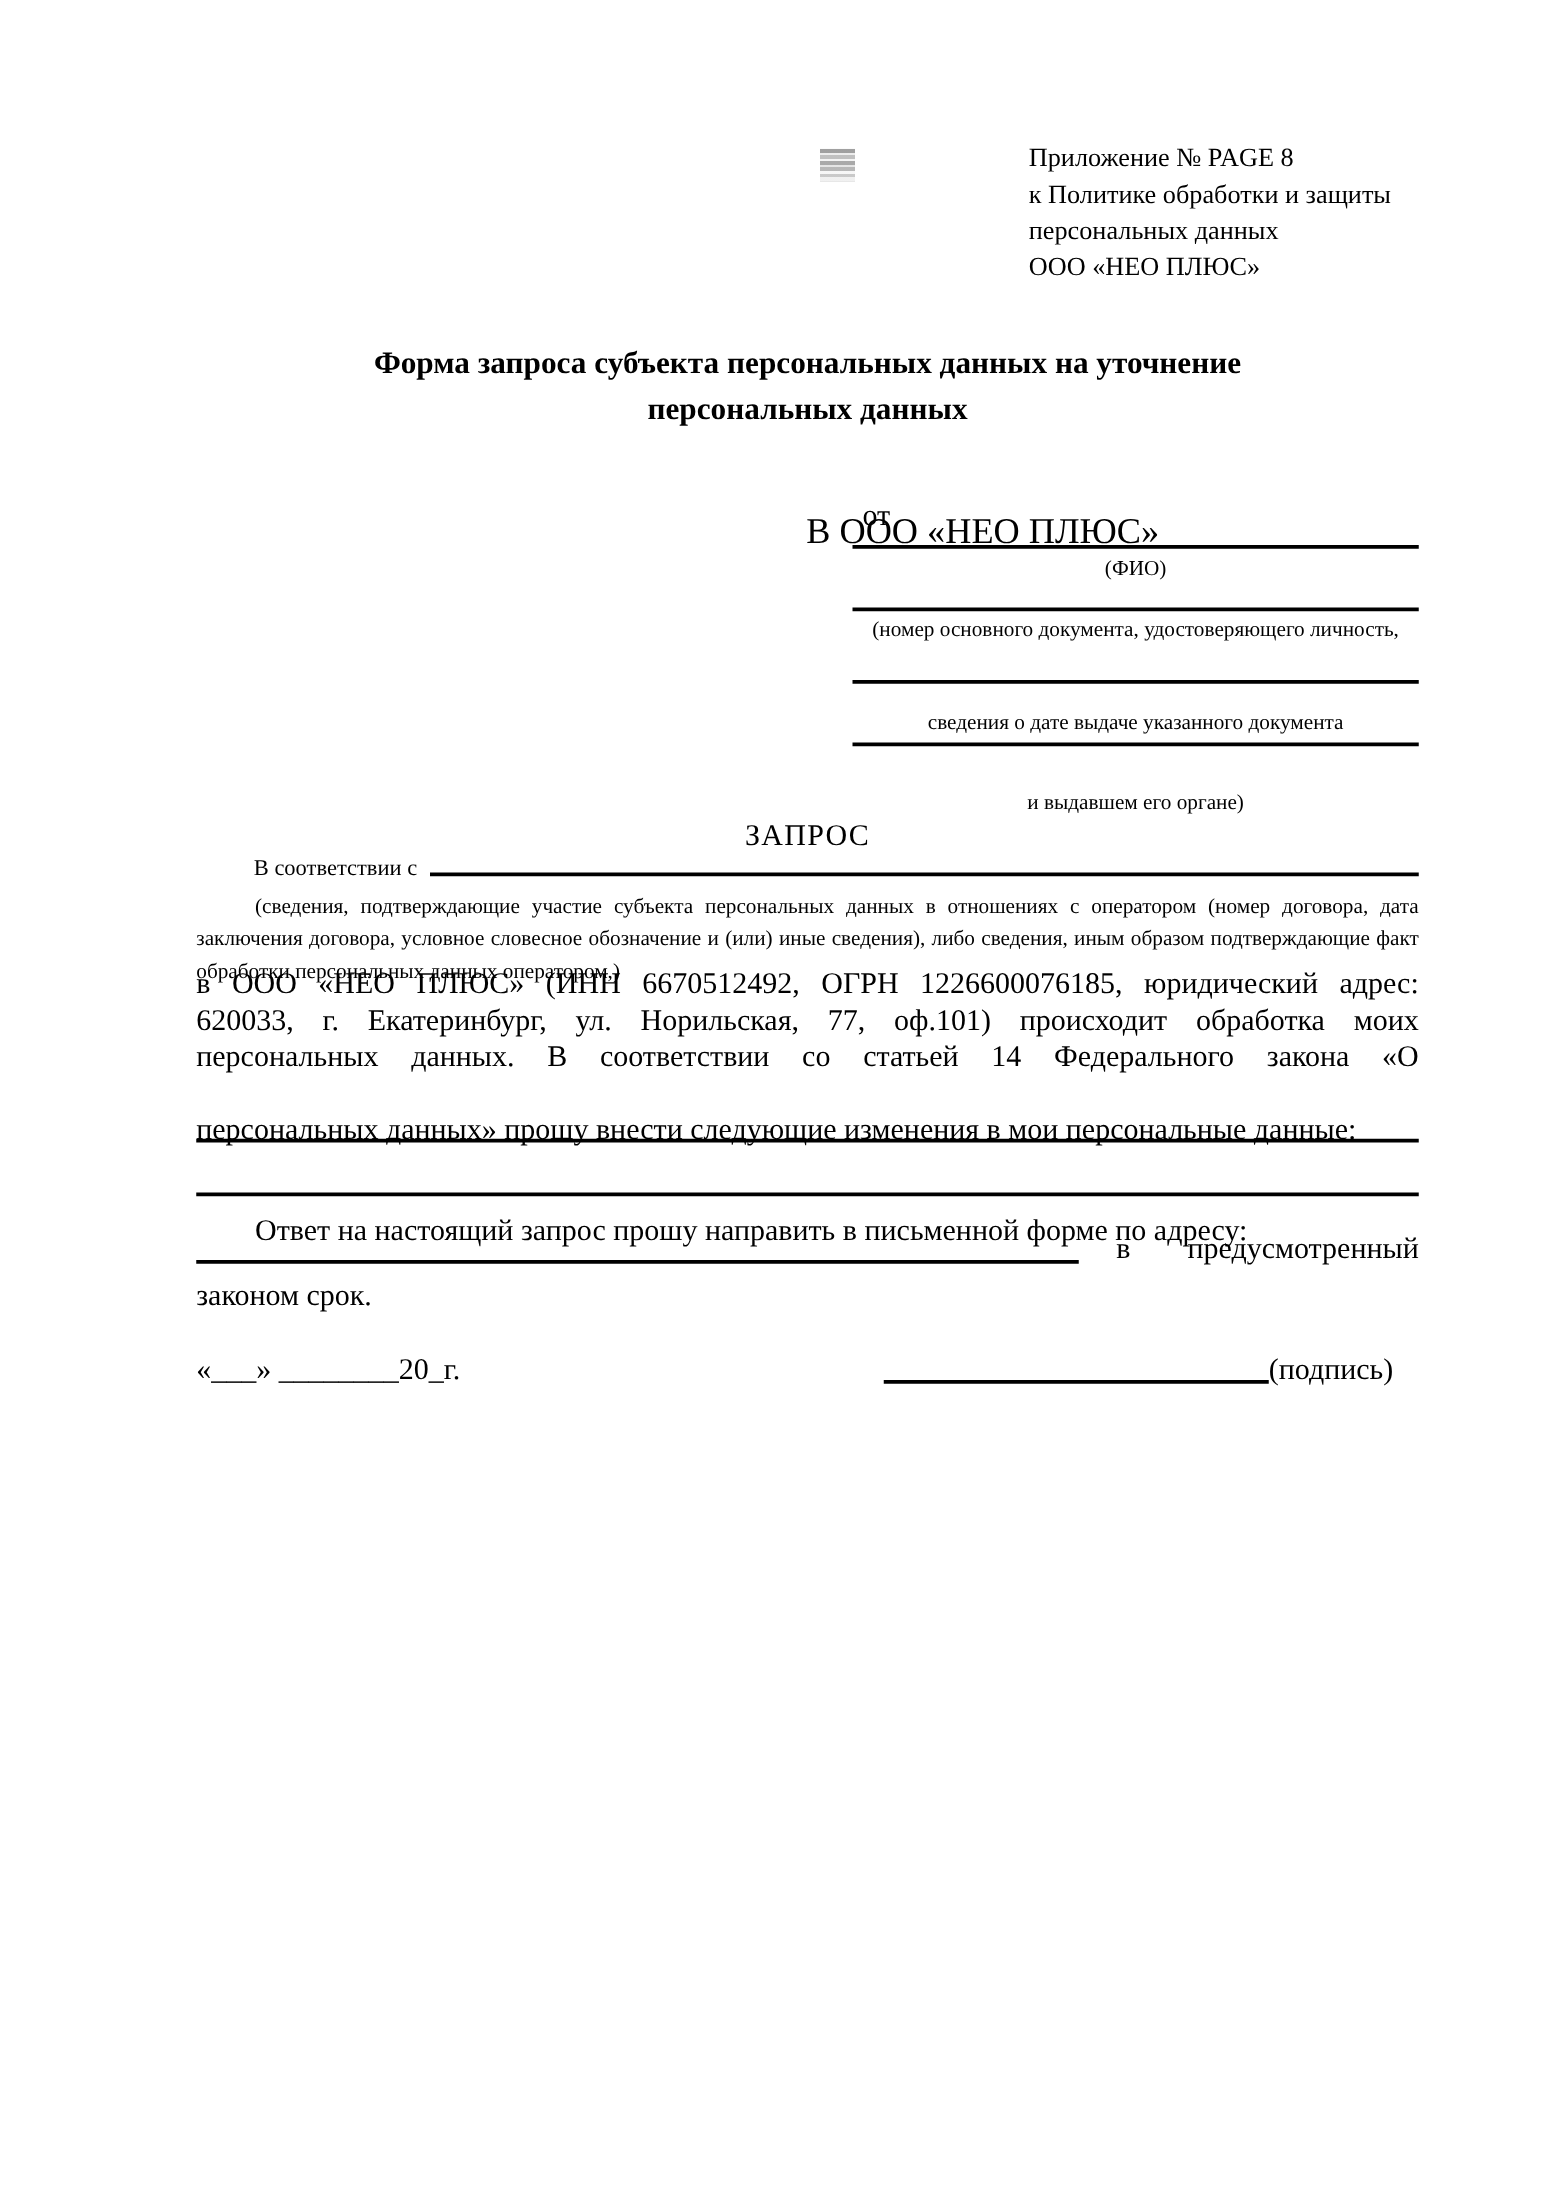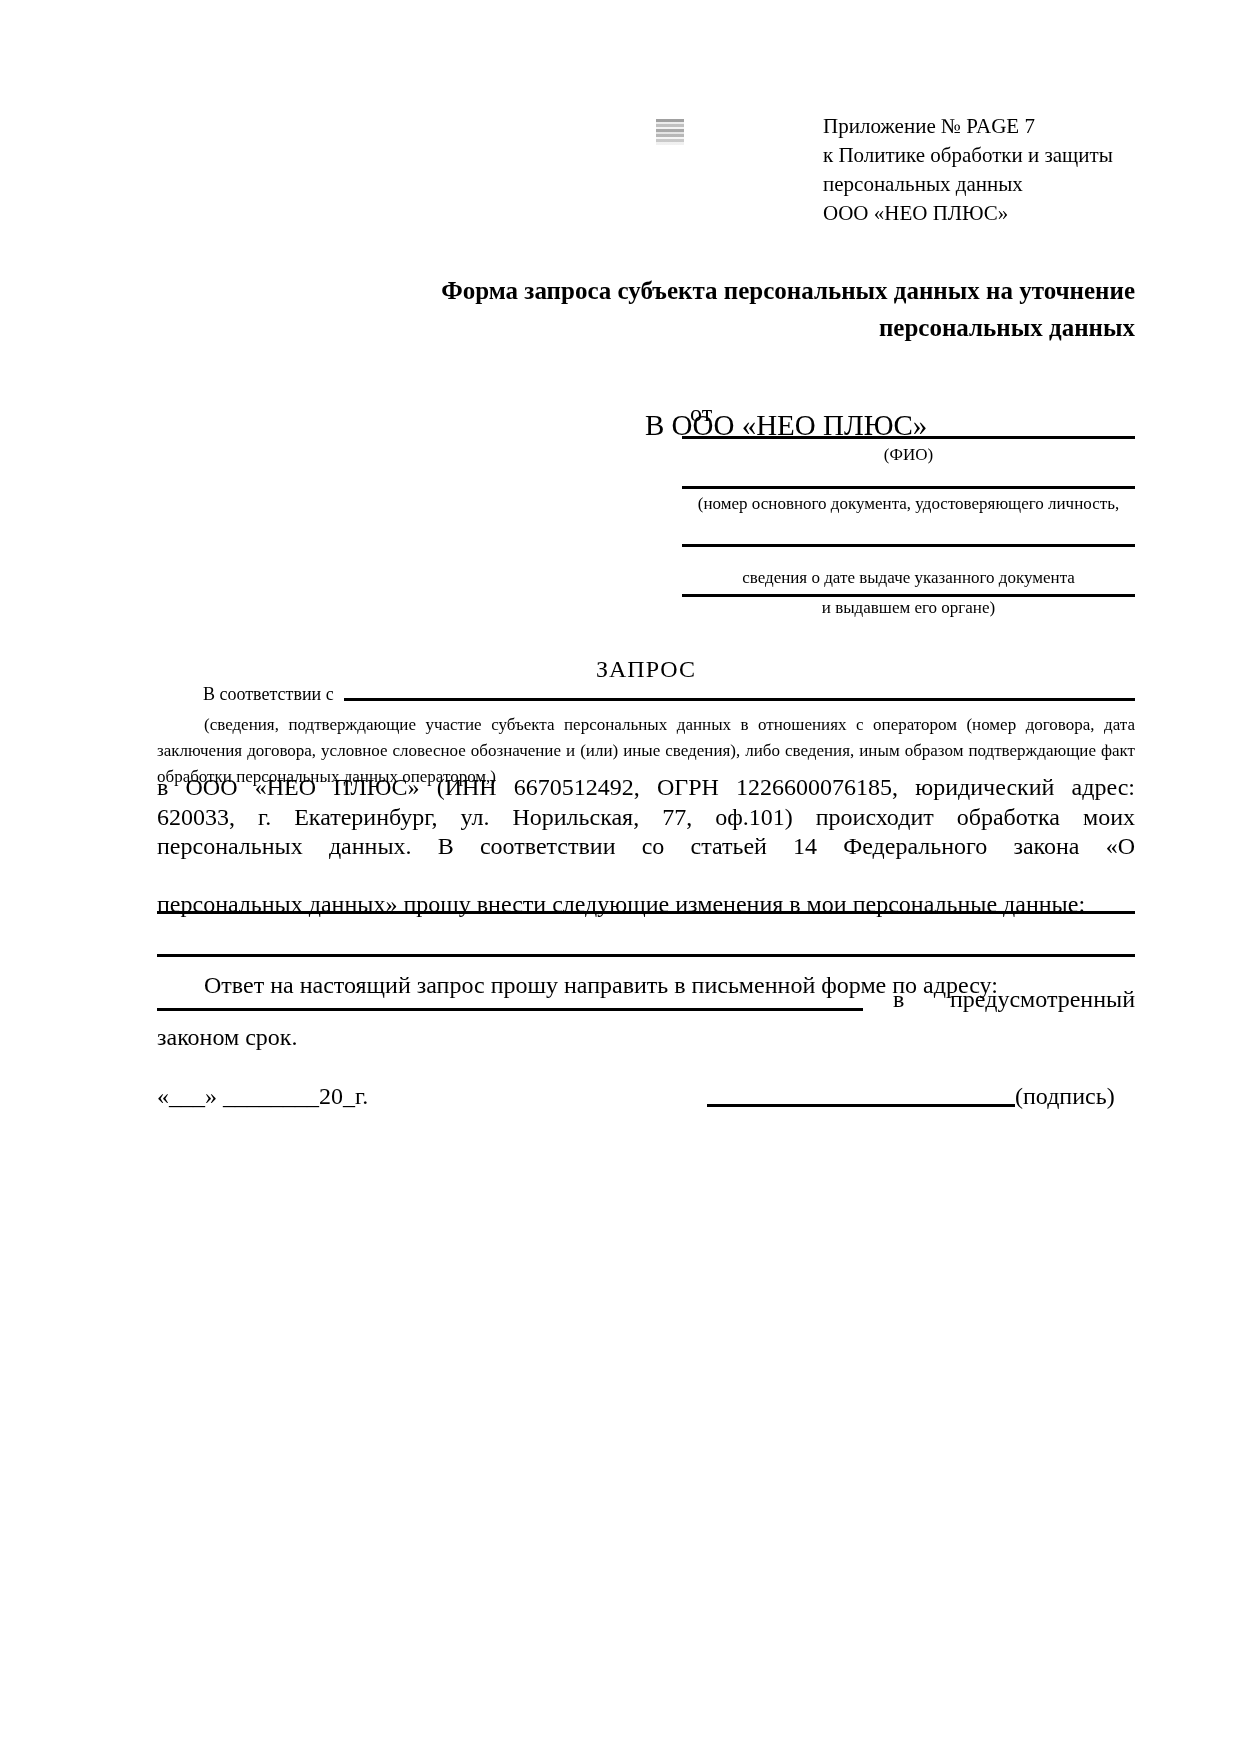--- a/index.html
+++ b/index.html
@@ -19,21 +19,21 @@
       #f2f2f2 8px 10px,#9a9a9a 10px 13px,#e0e0e0 13px 15px,
       #ababab 15px 18px,#f5f5f5 18px 20px,#c0c0c0 20px 23px,#eeeeee 23px 26px);
     opacity:.85;
   }
   .hdr{
     position:absolute;left:823px;top:112px;width:330px;
     font-size:21px;line-height:29px;text-align:left;
   }
   .title{
     position:absolute;left:157px;top:272px;width:978px;
-    font-size:25px;font-weight:bold;text-align:right;line-height:37px;
+    font-size:25px;font-weight:bold;text-align:center;line-height:37px;
   }
   .addr-to{position:absolute;left:645px;top:364px;font-size:29px;margin-top:45px;}
   .addr-from{position:absolute;left:690px;top:400px;font-size:24px;}
   .rule{position:absolute;border-top:3px solid #000;height:0;}
   .cap{
     position:absolute;left:682px;width:453px;
     font-size:17px;text-align:center;line-height:19px;
   }
   .zapros{
     position:absolute;left:157px;top:656px;width:978px;
@@ -68,21 +68,21 @@
   .signcap{position:absolute;left:1015px;top:1083px;font-size:24px;text-align:right;}
 </style>
 </head>
 <body>
 
 <div class="page">
 
   <div class="smudge"></div>
 
   <div class="hdr">
-    <div>Приложение №  PAGE 7</div>
+    <div>Приложение №  PAGE 8</div>
     <div>к Политике обработки и защиты</div>
     <div>персональных данных</div>
     <div>ООО «НЕО ПЛЮС»</div>
   </div>
 
   <div class="title">
     <div>Форма запроса субъекта персональных данных на уточнение</div>
     <div>персональных данных</div>
   </div>
 
@@ -92,21 +92,21 @@
   <div class="rule" style="left:682px;top:436px;width:453px;"></div>
   <div class="cap" style="top:445px;">(ФИО)</div>
 
   <div class="rule" style="left:682px;top:486px;width:453px;"></div>
   <div class="cap" style="top:494px;">(номер основного документа, удостоверяющего личность,</div>
 
   <div class="rule" style="left:682px;top:544px;width:453px;"></div>
   <div class="cap" style="top:568px;">сведения о дате выдаче указанного документа</div>
 
   <div class="rule" style="left:682px;top:594px;width:453px;"></div>
-  <div class="cap" style="top:598px;">и выдавшем его органе)</div>
+  <div class="cap" style="top:632px;">и выдавшем его органе)</div>
 
   <div class="zapros">ЗАПРОС</div>
 
   <div class="intro-row">
     <span class="txt">В соответствии с</span>
     <span class="ln"></span>
   </div>
 
   <div class="fine">
     <div class="jl ind">(сведения, подтверждающие участие субъекта персональных данных в отношениях с оператором (номер договора, дата</div>

